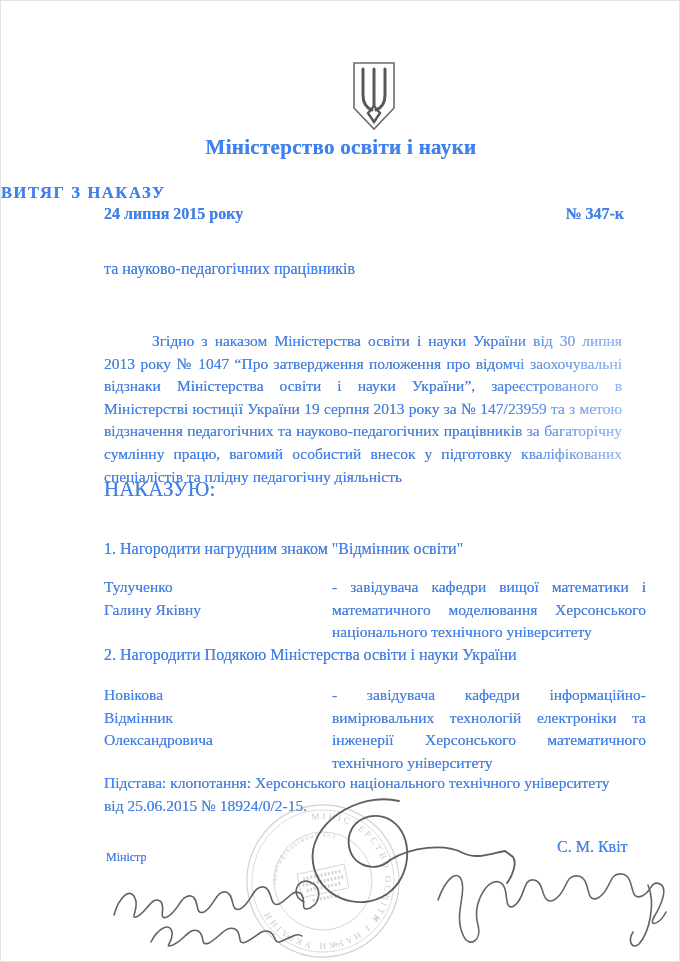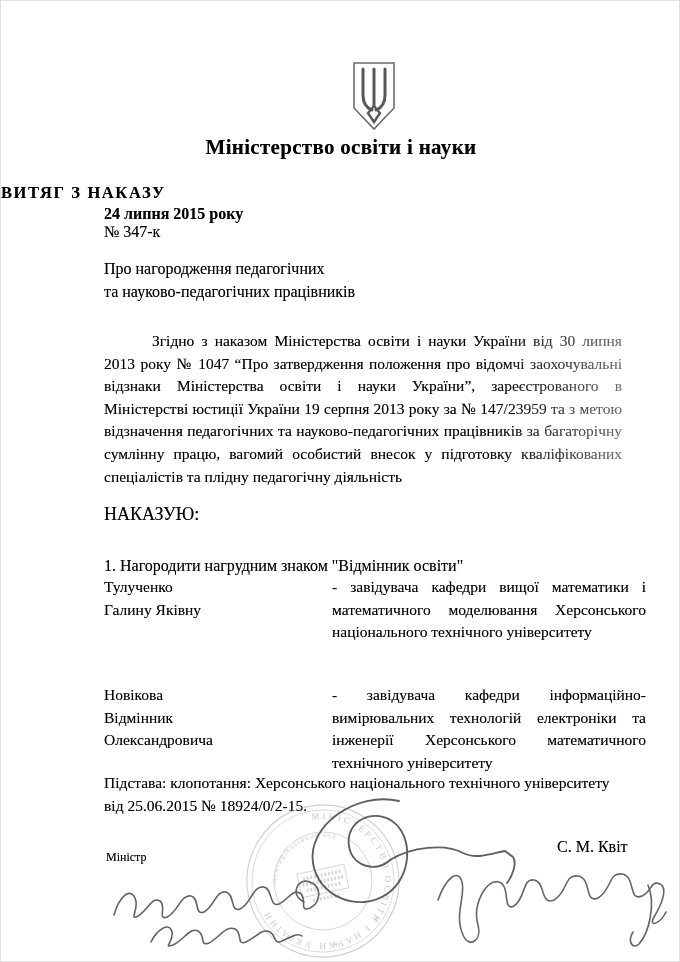--- a/index.html
+++ b/index.html
@@ -3,60 +3,59 @@
 <meta charset="utf-8">
 <style>
   html,body{margin:0;padding:0;background:#ffffff;}
   .page{
     position:relative;
     width:680px;height:962px;
     background:#ffffff;
     border:1px solid #e2e2e0;
     box-sizing:border-box;
     font-family:"Liberation Serif", serif;
-    color:#000000;
+    color:#3b82f6;
     overflow:hidden;
   }
   .txt{ text-shadow:0 0 .5px rgba(60,60,60,.55); }
   .abs{ position:absolute; }
 
   .emblem{ left:350px; top:60px; width:46px; height:72px; }
 
   .ministry-title{
     top:134px; left:0; width:680px;
     text-align:center; font-size:21px; font-weight:bold; letter-spacing:.3px;
   }
   .doc-type{
     top:182px; left:0; width:680px;
     text-align:left; font-size:16.5px; font-weight:bold; letter-spacing:1.6px;
   }
   .meta-row{
     top:204px; left:103px; right:55px;
     display:flex; justify-content:space-between; align-items:baseline;
     font-size:16px;
-    flex-direction:column;
   }
   .meta-date{ font-weight:bold; }
-  .meta-number{ font-weight:normal; }
+  .meta-number{ font-weight:bold; }
 
   .subject{ top:257px; left:103px; width:420px; font-size:16px; line-height:22.5px; }
 
   .preamble{ top:329px; left:103px; width:518px; font-size:15.5px; line-height:22.6px; }
   .jline{ text-align:justify; text-align-last:justify; -moz-text-align-last:justify; }
   .jlast{ text-align:justify; text-align-last:left; -moz-text-align-last:left; }
   .indent{ padding-left:48px; }
 
   .fade-right::after{
     content:""; position:absolute; inset:0; pointer-events:none;
     background:linear-gradient(to right, rgba(255,255,255,0) 74%, rgba(255,255,255,.45));
   }
 
-  .order-word{ top:503px; left:103px; font-size:18px; }
+  .order-word{ top:476px; left:103px; font-size:21px; }
   .item-label{ left:103px; width:522px; font-size:16px; }
-  .item-1{ top:539px;margin-top:17px; }
+  .item-1{ top:539px; }
   .item-2{ top:645px; }
 
   .award-row{ left:103px; width:518px; font-size:15.5px; line-height:22.6px; }
   .award-row-1{ top:575px; }
   .award-row-2{ top:683px; }
   .name-col{ position:absolute; left:0; top:0; width:196px; }
   .pos-col{ position:absolute; left:204px; top:0; width:314px;margin-left:24px; }
 
   .basis{ top:771px; left:103px; width:524px; font-size:15.5px; line-height:22.6px; }
 
@@ -88,21 +87,20 @@
 
   <div class="abs ministry-title txt">Міністерство освіти і науки</div>
   <div class="abs doc-type txt">ВИТЯГ З НАКАЗУ</div>
 
   <div class="abs meta-row txt">
     <span class="meta-date">24 липня 2015 року</span>
     <span class="meta-number">№ 347-к</span>
   </div>
 
   <div class="abs subject txt">
-    <div>Про нагородження педагогічних</div>
     <div>та науково-педагогічних працівників</div>
   </div>
 
   <div class="abs preamble txt fade-right">
     <div class="jline indent">Згідно з наказом Міністерства освіти і науки України від 30 липня</div>
     <div class="jline">2013 року № 1047 “Про затвердження положення про відомчі заохочувальні</div>
     <div class="jline">відзнаки Міністерства освіти і науки України”, зареєстрованого в</div>
     <div class="jline">Міністерстві юстиції України 19 серпня 2013 року за № 147/23959 та з метою</div>
     <div class="jline">відзначення педагогічних та науково-педагогічних працівників за багаторічну</div>
     <div class="jline">сумлінну працю, вагомий особистий внесок у підготовку кваліфікованих</div>
@@ -117,20 +115,21 @@
       <div>Тулученко</div>
       <div>Галину Яківну</div>
     </div>
     <div class="pos-col">
       <div class="jline">- завідувача кафедри вищої математики і</div>
       <div class="jline">математичного моделювання Херсонського</div>
       <div class="jlast">національного технічного університету</div>
     </div>
   </div>
 
+  <div class="abs item-label item-2 txt">2. Нагородити Подякою Міністерства освіти і науки України</div>
   <div class="abs award-row award-row-2 txt fade-right">
     <div class="name-col">
       <div>Новікова</div>
       <div>Відмінник</div>
       <div>Олександровича</div>
     </div>
     <div class="pos-col">
       <div class="jline">- завідувача кафедри інформаційно-</div>
       <div class="jline">вимірювальних технологій електроніки та</div>
       <div class="jline">інженерії Херсонського математичного</div>

